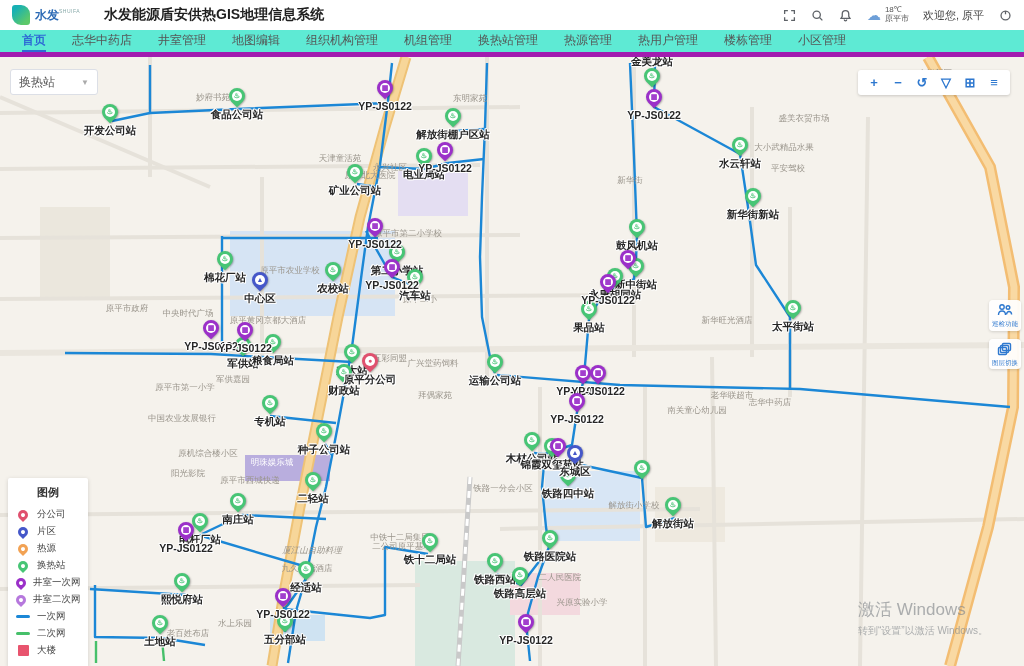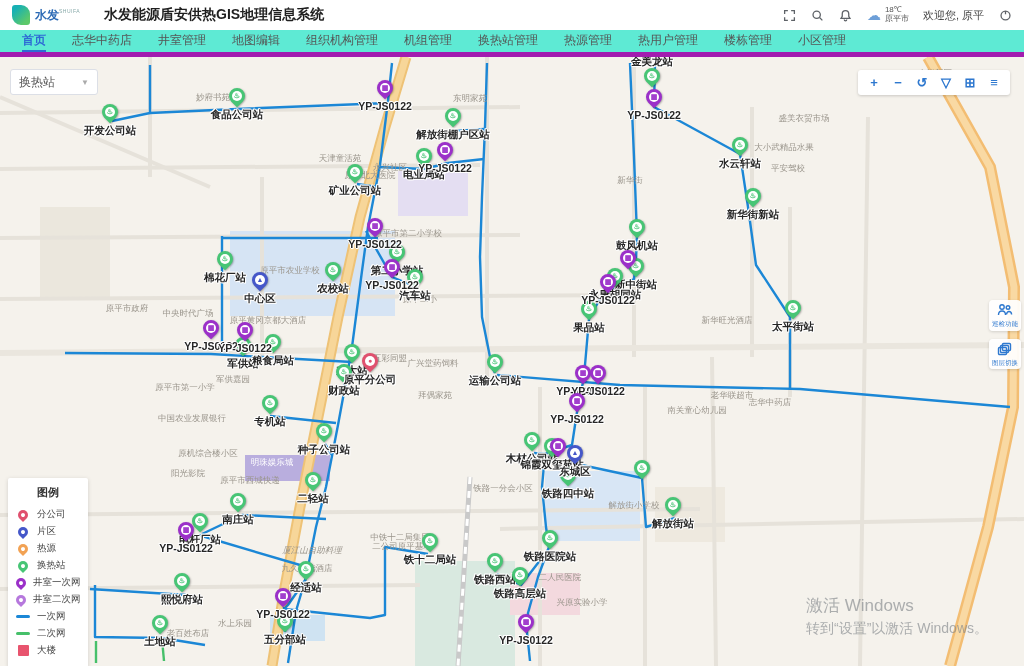--- a/index.html
+++ b/index.html
@@ -57,21 +57,21 @@
   .lg-row{display:flex;align-items:center;gap:7px;height:17px;}
   .lg-row .lab{font-size:9.5px;color:#444;white-space:nowrap;}
   .sw{width:14px;display:flex;justify-content:center;}
   .sw .p{width:10px;height:10px;border-radius:50% 50% 50% 0;transform:rotate(-45deg);position:relative;}
   .sw .p::after{content:"";position:absolute;left:3px;top:3px;width:4px;height:4px;background:#fff;border-radius:50%;}
   .sw .ln{width:14px;height:3px;border-radius:2px;}
   .sw .sq{width:11px;height:11px;border-radius:1px;}
   
   .wm{position:absolute;right:36px;bottom:28px;color:rgba(130,135,140,.65);z-index:8;pointer-events:none;}
   .wm .l1{font-size:17px;}
-  .wm .l2{font-size:14px;margin-top:3px;}
+  .wm .l2{font-size:10px;margin-top:3px;}
 </style>
 </head>
 <body>
 
 <div class="hdr">
   <div class="logo-mark"></div>
   <div class="logo-txt">
     <b>水发</b>
     <span>SHUIFA</span>
   </div>
@@ -218,21 +218,21 @@
       <div class="blabel" style="left: 788px; top: 112px; text-align: center;">平安驾校</div>
       <div class="blabel" style="left: 630px; top: 124px;">新华街</div>
       <div class="blabel" style="left: 408px; top: 177px;">原平市第二小学校</div>
       <div class="blabel" style="left: 420px; top: 243px;">原平二小</div>
       <div class="blabel" style="left: 290px; top: 214px;">原平市农业学校</div>
       <div class="blabel" style="left: 268px; top: 264px;">原平黄冈京都大酒店</div>
       <div class="blabel" style="left: 188px; top: 257px;">中央时代广场</div>
       <div class="blabel" style="left: 127px; top: 252px;">原平市政府</div>
       <div class="blabel" style="left: 185px; top: 331px;">原平市第一小学</div>
       <div class="blabel" style="left: 233px; top: 323px;">军供嘉园</div>
-      <div class="blabel" style="left: 192px; top: 362px;">中国农业发展银行</div>
+      <div class="blabel" style="left: 182px; top: 362px;">中国农业发展银行</div>
       <div class="blabel" style="left: 208px; top: 397px; text-align: right;">原机综合楼小区</div>
       <div class="blabel white" style="left: 272px; top: 406px;">明珠娱乐城</div>
       <div class="blabel" style="left: 250px; top: 424px;">原平市西城快递</div>
       <div class="blabel" style="left: 188px; top: 417px;">阳光影院</div>
       <div class="blabel" style="left: 188px; top: 577px;">老百姓布店</div>
       <div class="blabel" style="left: 235px; top: 567px;">水上乐园</div>
       <div class="blabel" style="left: 307px; top: 512px;">九久优选酒店</div>
       <div class="blabel" style="left: 312px; top: 494px; font-style: italic;">厦江山自助料理</div>
       <div class="blabel" style="left: 400px; top: 481px;">中铁十二局集团</div>
       <div class="blabel" style="left: 402px; top: 490px;">二公司原平基地</div>

